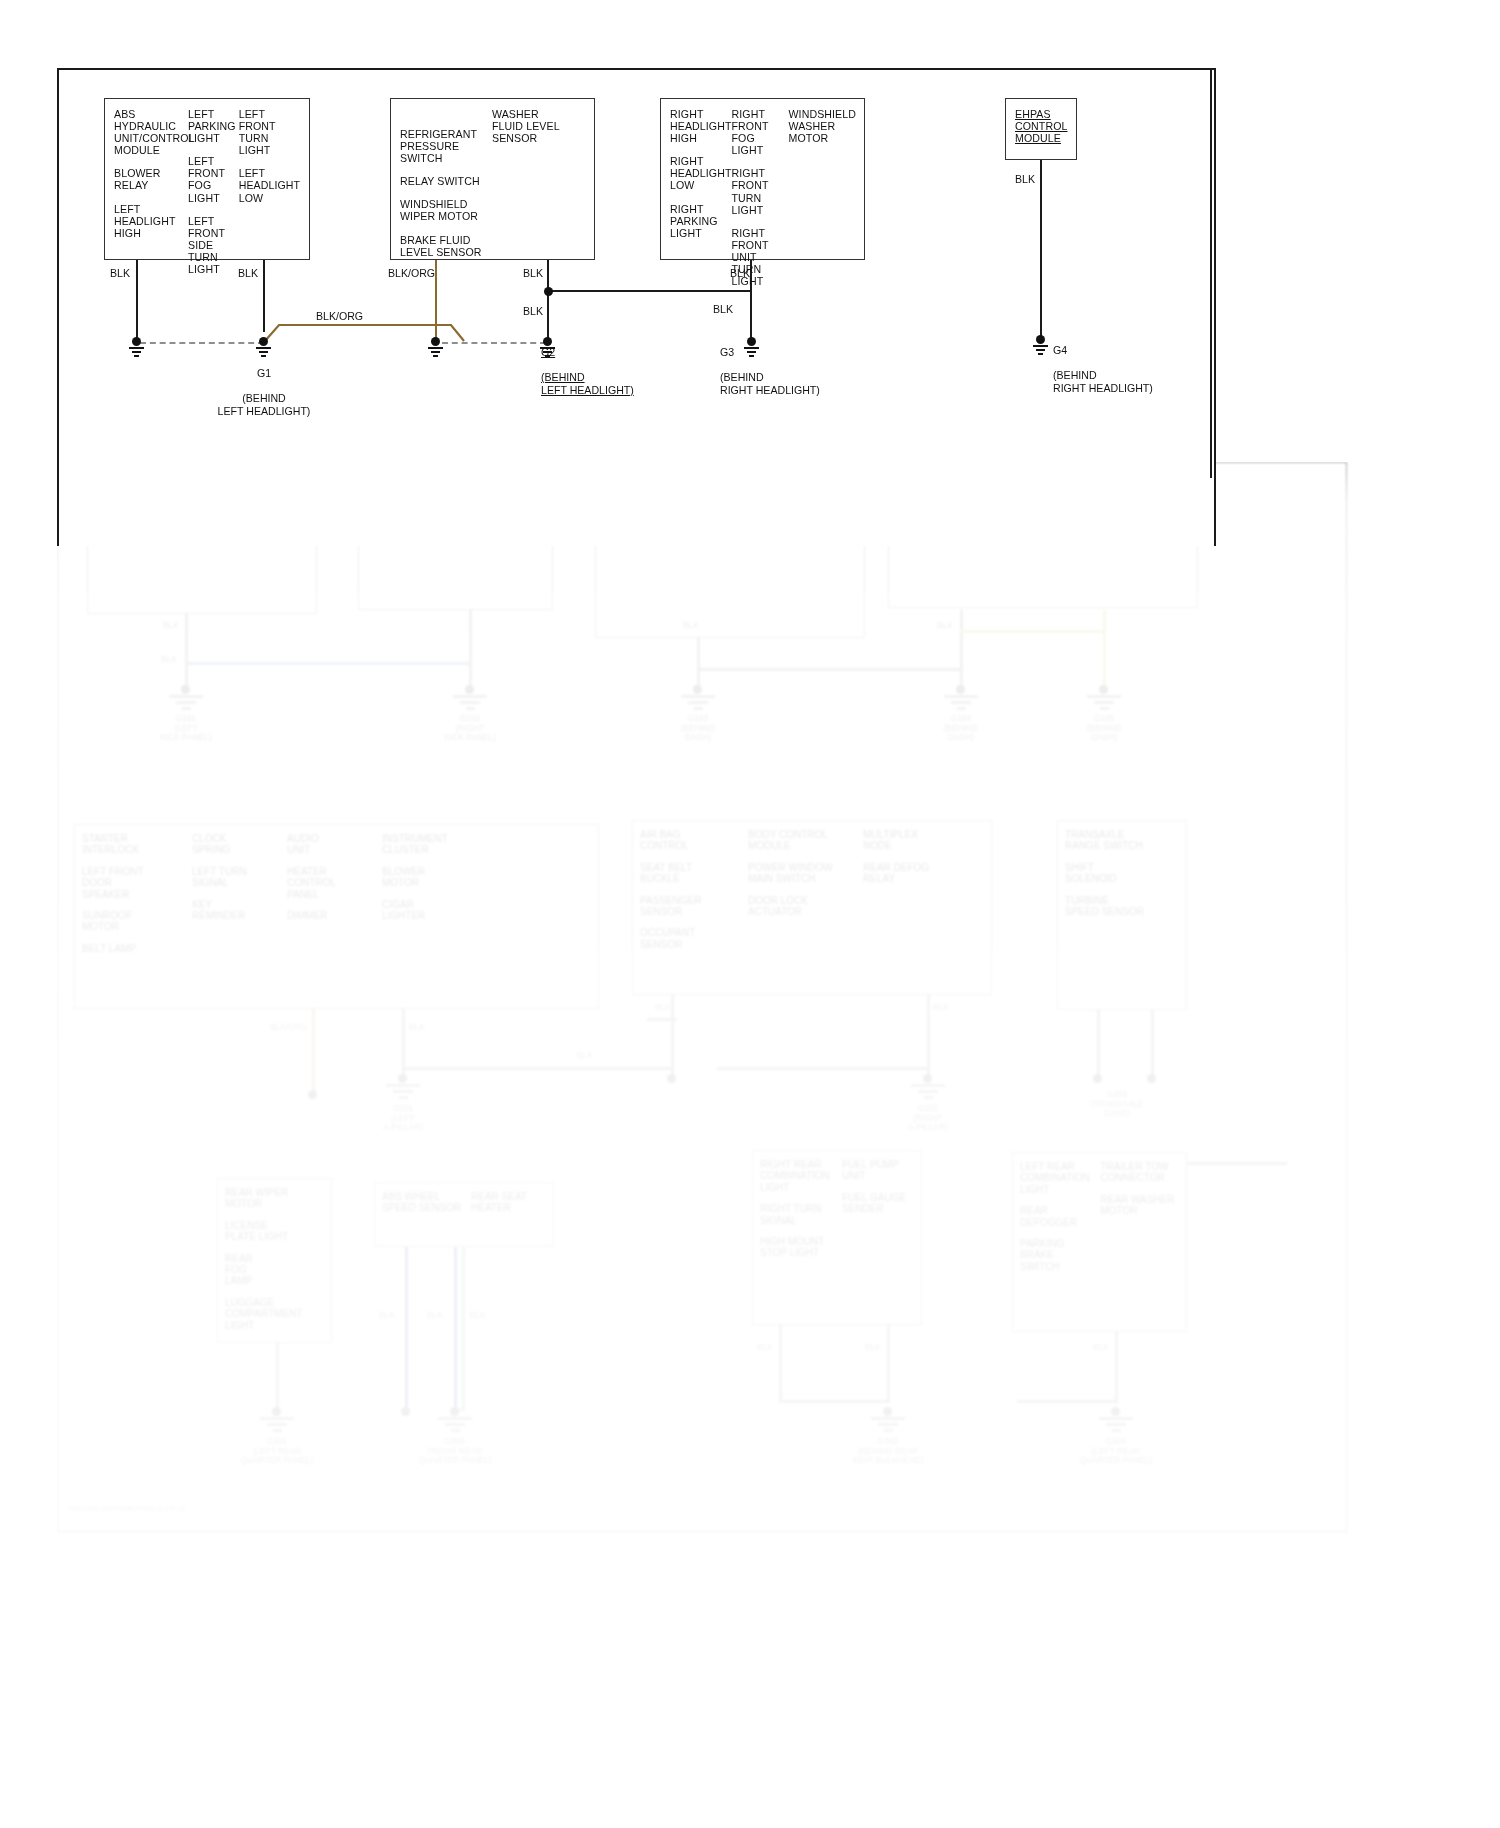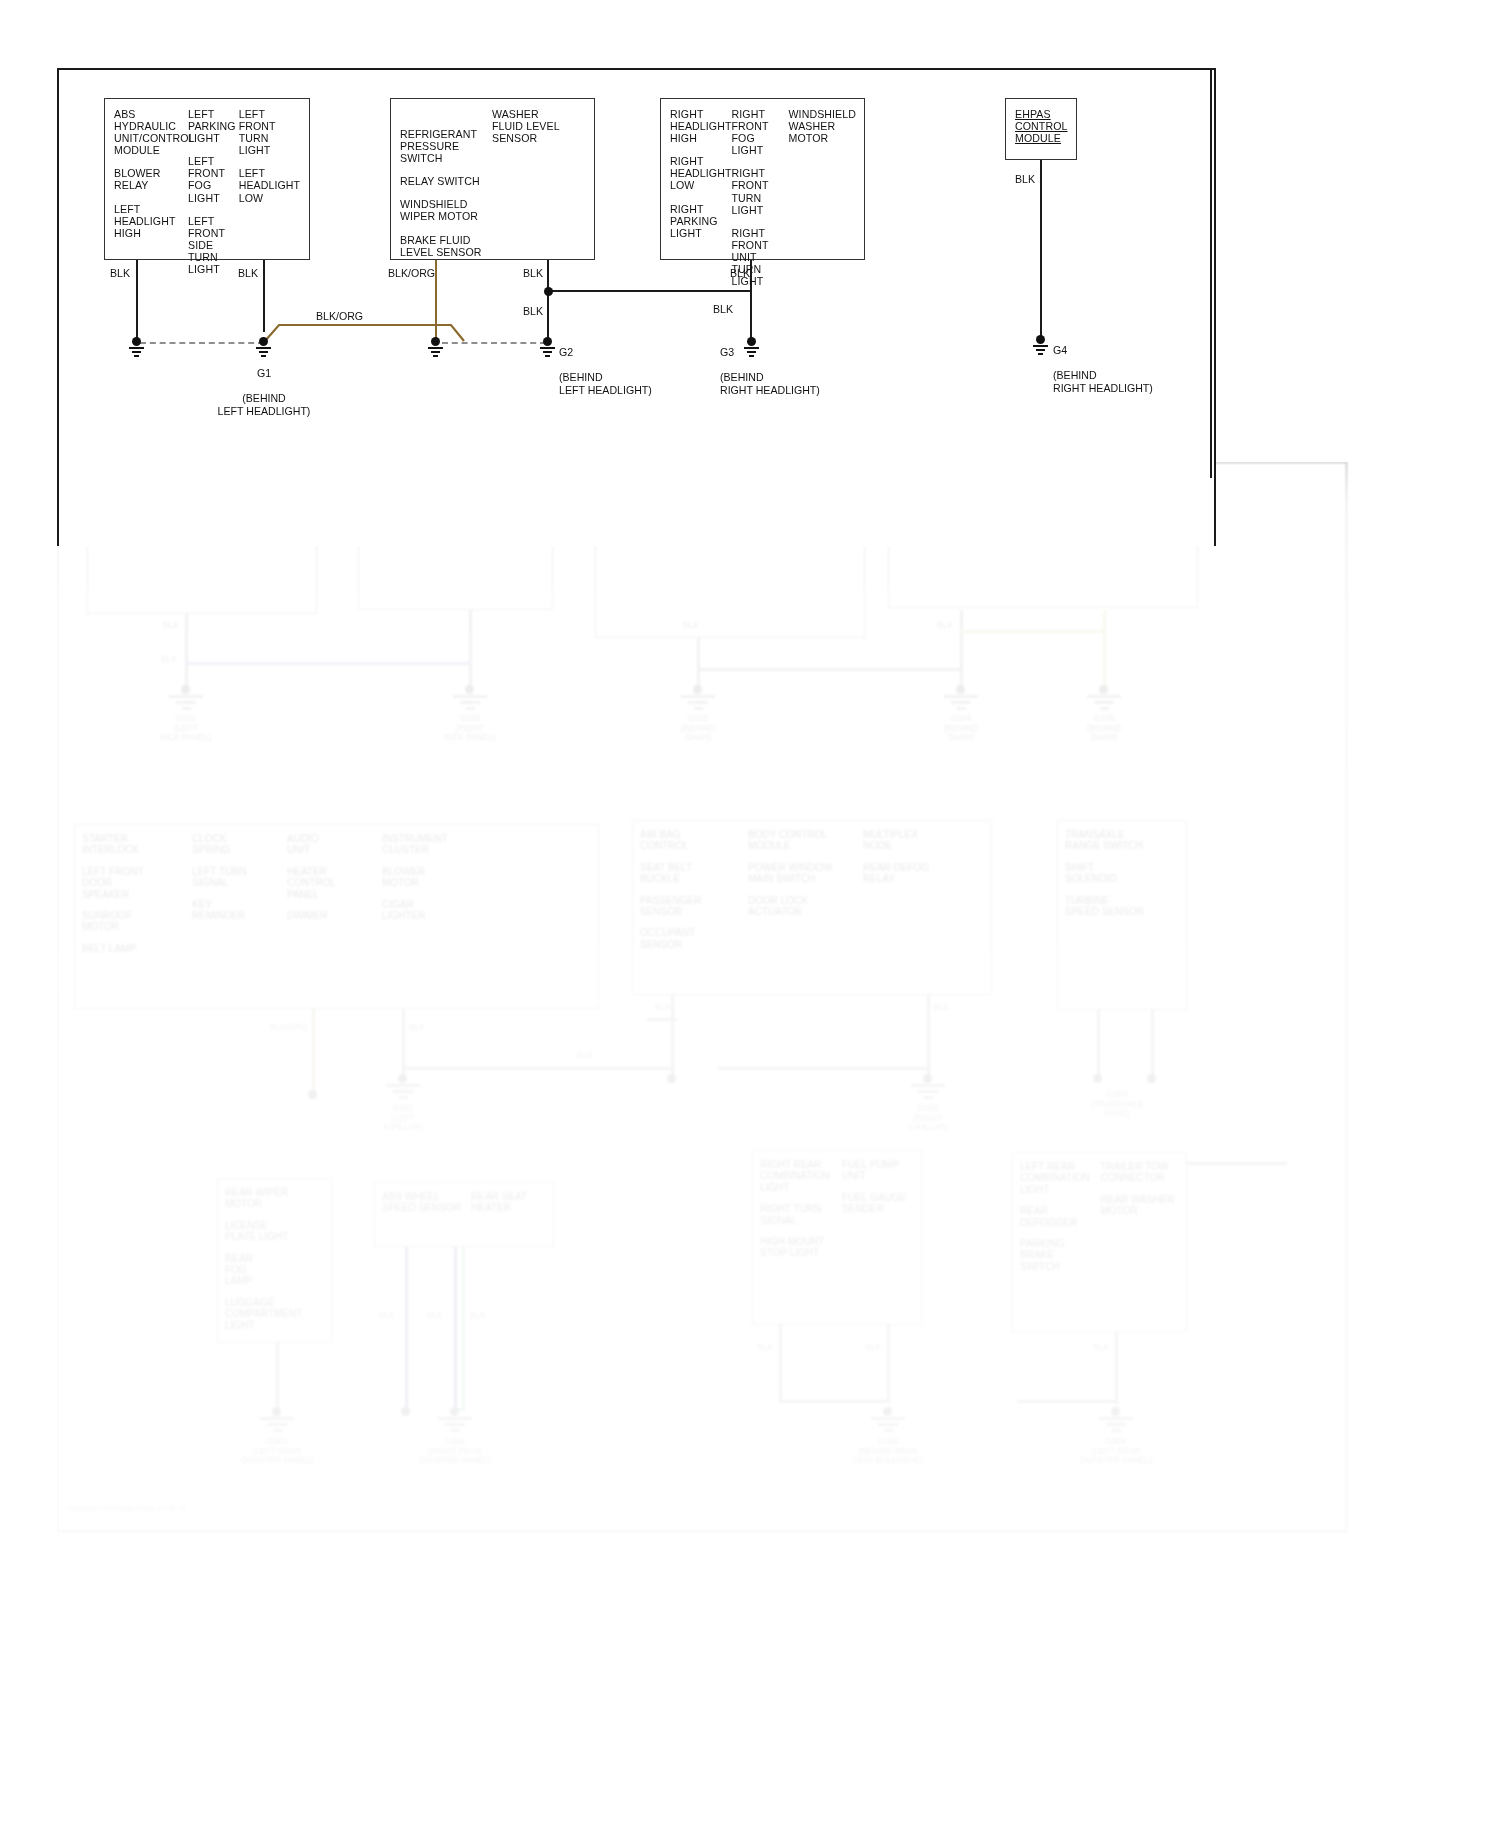--- a/index.html
+++ b/index.html
@@ -619,21 +619,21 @@
       <div class="b2"></div>
       <div class="b3"></div>
   </div>
 
   <div class="gnd" style="left:539px;top:337px;width:18px;height:22px;">
     <div class="dot"></div>
       <div class="b1"></div>
       <div class="b2"></div>
       <div class="b3"></div>
   </div>
-  <div class="gtext" style="left:559px;top:334px;width:180px;">
+  <div class="gtext" style="left:541px;top:334px;width:180px;text-decoration:underline;">
     <span>G2</span><br>
     <span style="white-space:pre-line;">(BEHIND
 LEFT HEADLIGHT)</span>
   </div>
 
   <div class="gnd" style="left:743px;top:337px;width:18px;height:22px;">
     <div class="dot"></div>
       <div class="b1"></div>
       <div class="b2"></div>
       <div class="b3"></div>

